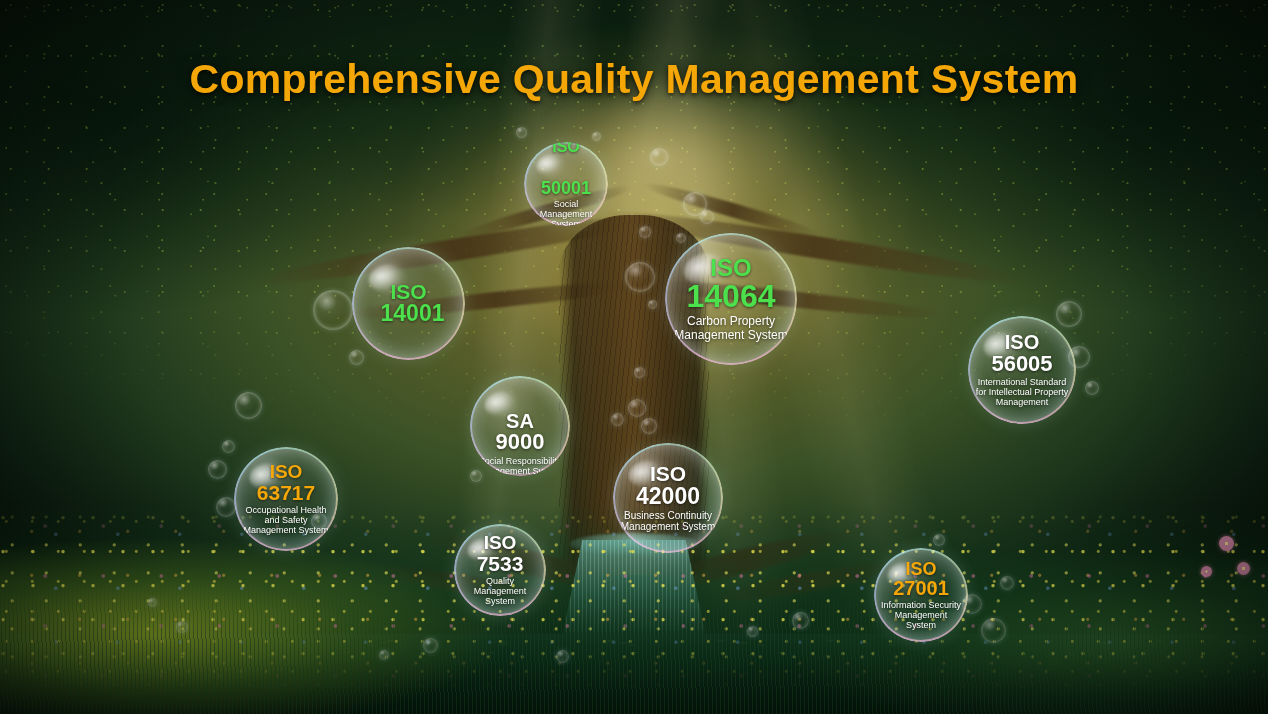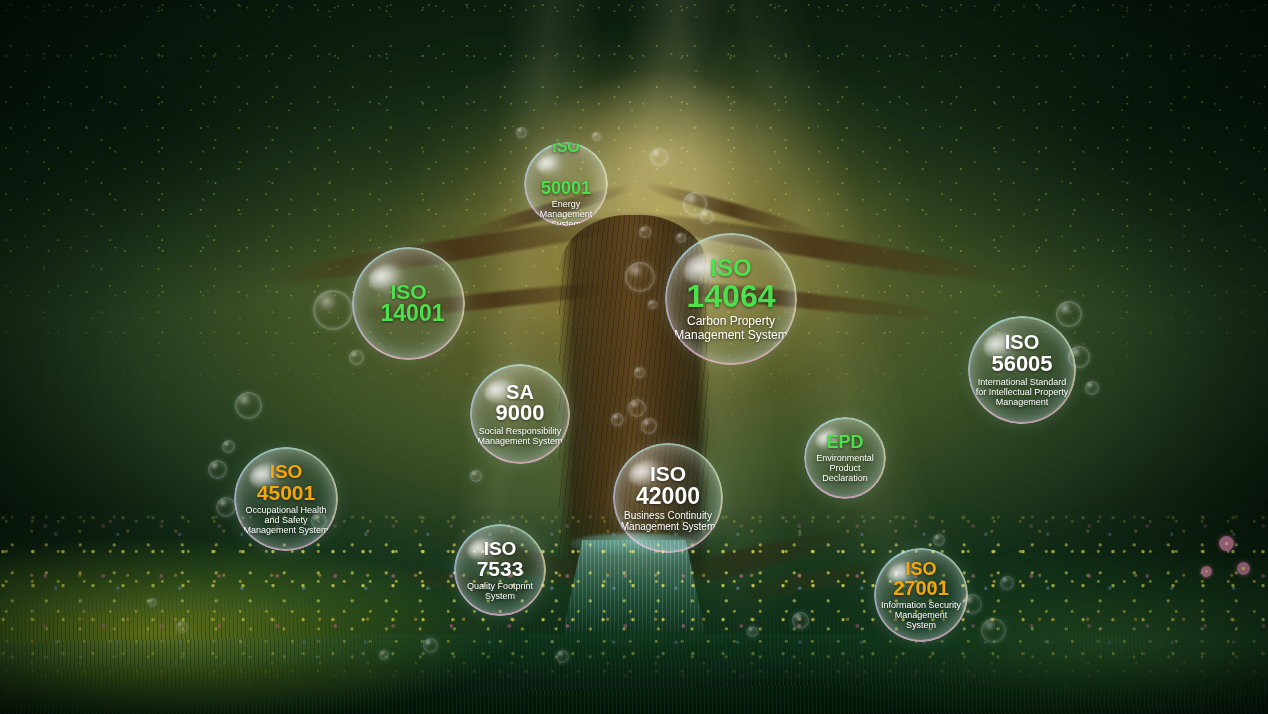--- a/index.html
+++ b/index.html
@@ -347,64 +347,61 @@
       <div class="mini" style="left: 379px; top: 650px; width: 10px; height: 10px;"></div>
       <div class="mini" style="left: 176px; top: 621px; width: 12px; height: 12px;"></div>
       <div class="mini" style="left: 148px; top: 598px; width: 9px; height: 9px;"></div>
       <div class="mini" style="left: 516px; top: 127px; width: 11px; height: 11px;"></div>
       <div class="mini" style="left: 592px; top: 132px; width: 9px; height: 9px;"></div>
       <div class="mini" style="left: 470px; top: 470px; width: 12px; height: 12px;"></div>
     </div>
 
   <div class="layer" id="vignette"></div>
 
+  <div id="title">Comprehensive Quality Management System</div>
 
   <div id="bubble-layer" class="layer">
       <div class="bubble" style="left: 524px; top: 142px; width: 84px; height: 84px;">
         <div class="code" style="color: rgb(76, 224, 76); font-size: 16px;">ISO</div>
         <div class="code" style="color: rgb(76, 224, 76); font-size: 18px; margin-top: 24px;">50001</div>
-        <div class="desc" style="font-size: 9px;">Energy Management System</div>
+        <div class="desc" style="font-size: 9px;">Social Management System</div>
       </div>
       <div class="bubble" style="left: 352px; top: 247px; width: 113px; height: 113px;">
         <div class="code" style="color: rgb(76, 224, 76); font-size: 21px;">ISO</div>
         <div class="code" style="color: rgb(76, 224, 76); font-size: 23px; margin-left: 8px;">14001</div>
       </div>
       <div class="bubble" style="left: 665px; top: 233px; width: 132px; height: 132px;">
         <div class="code" style="color: rgb(76, 224, 76); font-size: 24px;">ISO</div>
         <div class="code" style="color: rgb(76, 224, 76); font-size: 32px;">14064</div>
         <div class="desc" style="font-size: 12px;">Carbon Property Management System</div>
       </div>
       <div class="bubble" style="left: 968px; top: 316px; width: 108px; height: 108px;">
         <div class="code" style="color: rgb(255, 255, 255); font-size: 20px;">ISO</div>
         <div class="code" style="color: rgb(255, 255, 255); font-size: 22px;">56005</div>
         <div class="desc" style="font-size: 9px;">International Standard for Intellectual Property Management</div>
       </div>
-      <div class="bubble" style="left: 470px; top: 364px; width: 100px; height: 100px;">
+      <div class="bubble" style="left: 470px; top: 376px; width: 100px; height: 100px; justify-content: flex-end;">
         <div class="code" style="color: rgb(255, 255, 255); font-size: 20px;">SA</div>
         <div class="code" style="color: rgb(255, 255, 255); font-size: 22px;">9000</div>
         <div class="desc" style="font-size: 9px;">Social Responsibility Management System</div>
       </div>
-      <div class="bubble" style="left: 804px; top: 417px; width: 82px; height: 82px;">
-        <div class="code" style="color: rgb(76, 224, 76); font-size: 18px;">EPD</div>
-        <div class="desc" style="font-size: 9px;">Environmental Product Declaration</div>
-      </div>
       <div class="bubble" style="left: 234px; top: 447px; width: 104px; height: 104px;">
         <div class="code" style="color: rgb(245, 167, 8); font-size: 19px;">ISO</div>
-        <div class="code" style="color: rgb(245, 167, 8); font-size: 21px;">45001</div>
+        <div class="code" style="color: rgb(245, 167, 8); font-size: 21px;">63717</div>
         <div class="desc" style="font-size: 9px;">Occupational Health and Safety Management System</div>
       </div>
       <div class="bubble" style="left: 613px; top: 443px; width: 110px; height: 110px;">
         <div class="code" style="color: rgb(255, 255, 255); font-size: 21px;">ISO</div>
         <div class="code" style="color: rgb(255, 255, 255); font-size: 23px;">42000</div>
         <div class="desc" style="font-size: 10px;">Business Continuity Management System</div>
       </div>
       <div class="bubble" style="left: 454px; top: 524px; width: 92px; height: 92px;">
         <div class="code" style="color: rgb(255, 255, 255); font-size: 19px;">ISO</div>
         <div class="code" style="color: rgb(255, 255, 255); font-size: 21px;">7533</div>
-        <div class="desc" style="font-size: 9px;">Quality Footprint System</div>
+        <div class="desc" style="font-size: 9px;">Quality Management System</div>
       </div>
       <div class="bubble" style="left: 874px; top: 548px; width: 94px; height: 94px;">
         <div class="code" style="color: rgb(245, 167, 8); font-size: 18px;">ISO</div>
         <div class="code" style="color: rgb(245, 167, 8); font-size: 20px; text-align: center;">27001</div>
         <div class="desc" style="font-size: 9px;">Information Security Management System</div>
       </div>
     </div>
 
 </div>
 

